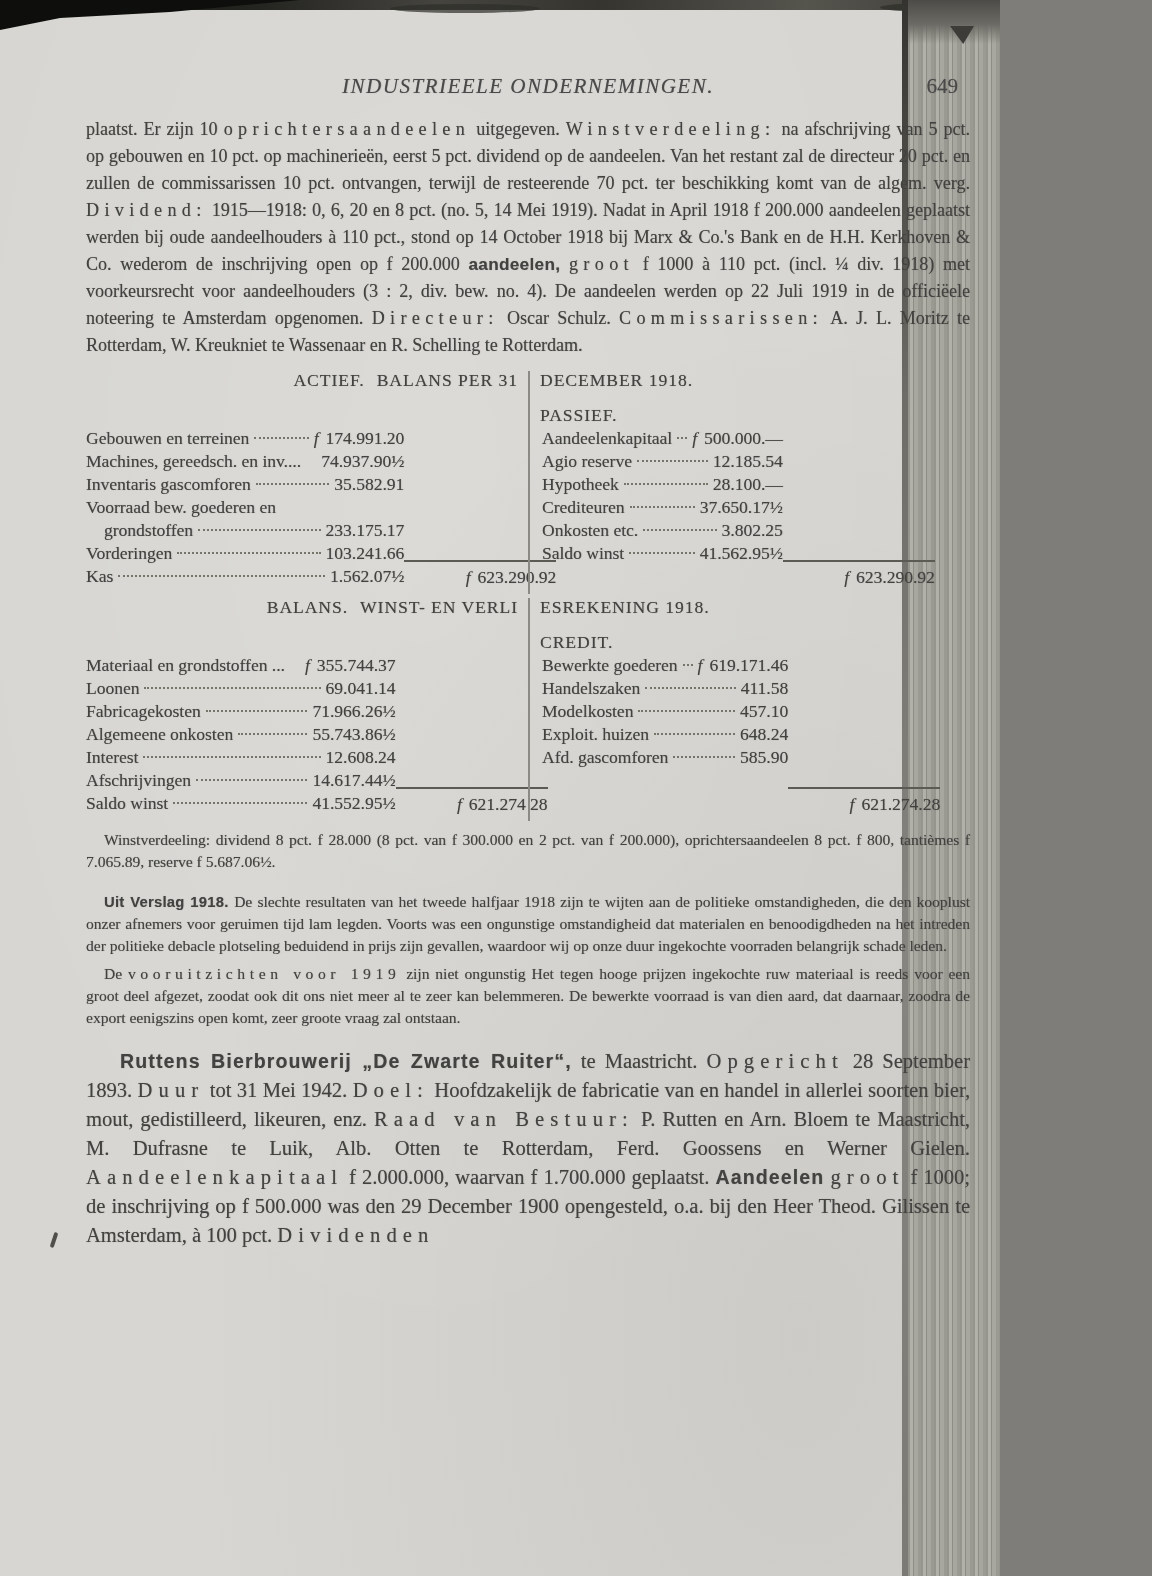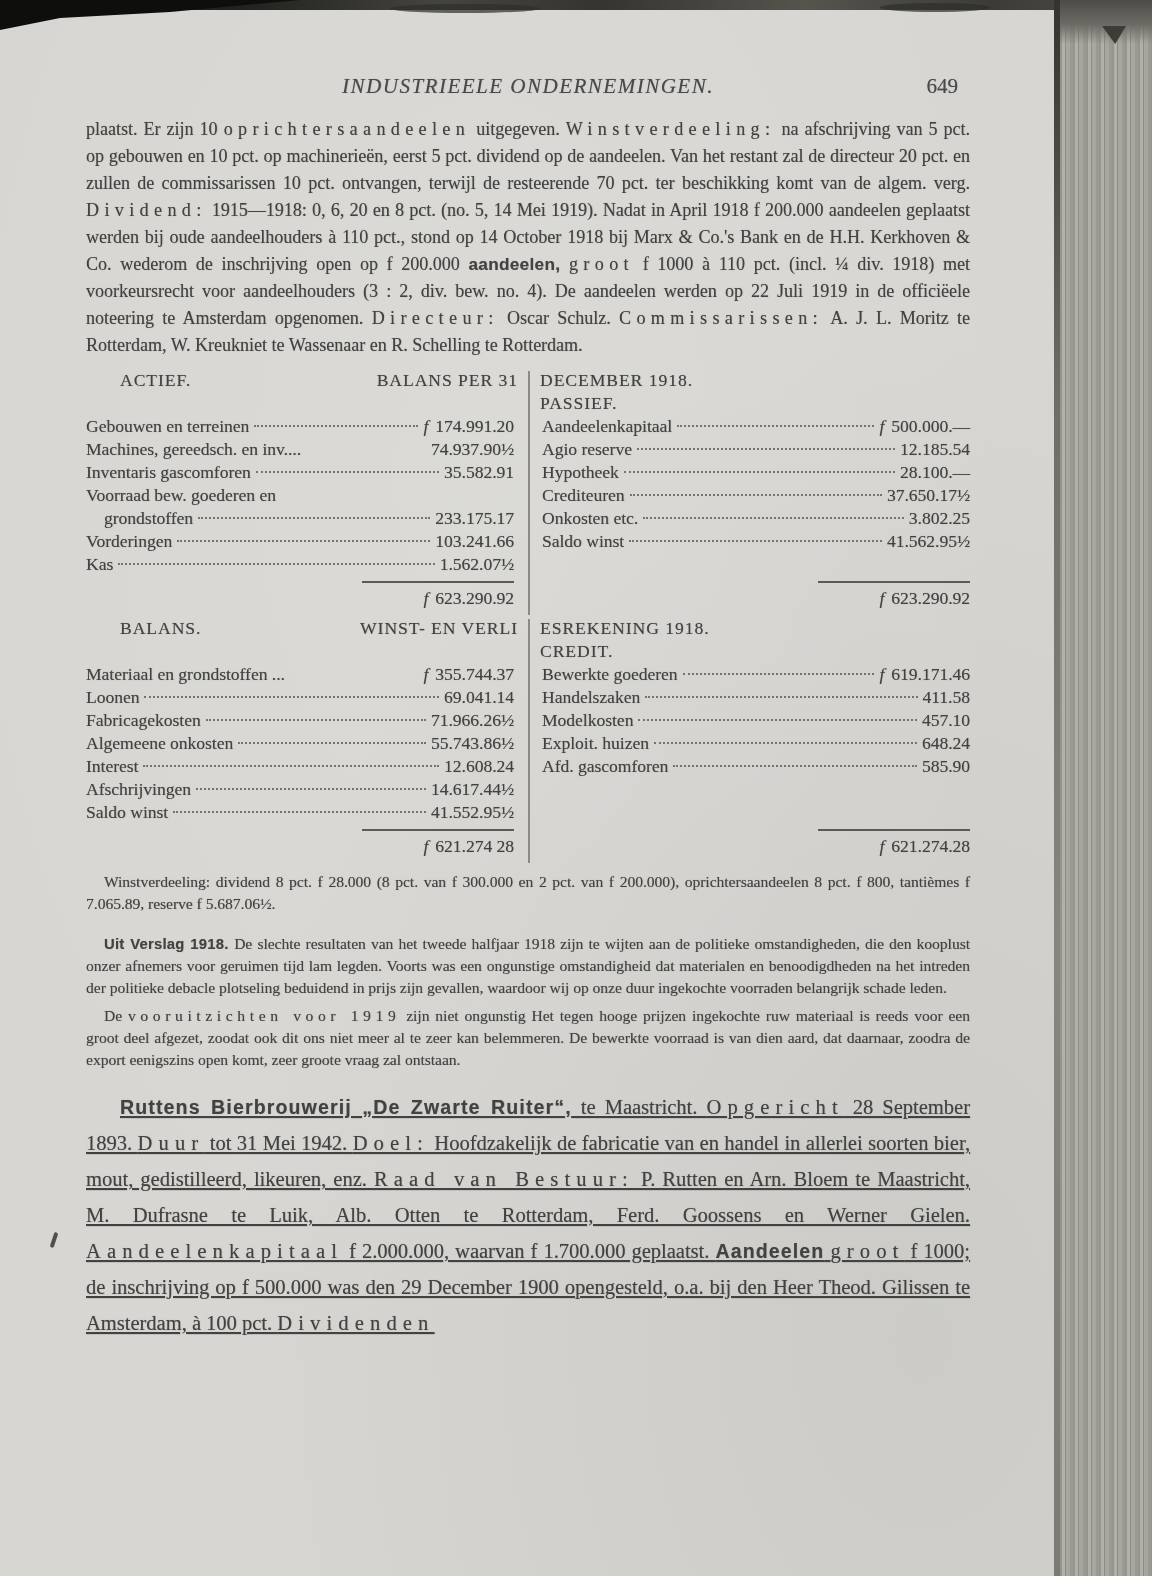--- a/index.html
+++ b/index.html
@@ -1,21 +1,21 @@
 <!DOCTYPE html>
 <html style="--paper: #d7d6d2; --ink: #424240;"><head>
 <meta charset="utf-8">
 <style>
   :root{
     --paper:#d7d6d2;
     --ink:#424240;
   }
   html,body{margin:0;padding:0;background:#7e7d79;}
   .scan{
-    position:relative;width:1152px;height:1576px;overflow:hidden;
+    position:relative;width:1000px;height:1576px;overflow:hidden;
     background:
       radial-gradient(ellipse at 42% 30%, rgba(255,255,255,.10), rgba(0,0,0,0) 60%),
       radial-gradient(ellipse at 80% 85%, rgba(0,0,0,.05), rgba(0,0,0,0) 55%),
       var(--paper);
     font-family:"Liberation Serif","DejaVu Serif",serif;
     color:var(--ink);
   }
   
   .topbar{position:absolute;top:0;left:0;width:1152px;height:10px;
     background:linear-gradient(90deg,#161614 0%,#23231f 22%,#45443f 38%,#35342f 52%,#55544d 70%,#3c3b36 86%,#514f49 100%);}
@@ -44,43 +44,43 @@
   .seg-n{}
   .seg-sp{letter-spacing:.3em;}
   .seg-b{font-family:"Liberation Sans","DejaVu Sans",sans-serif;font-weight:700;font-size:.95em;letter-spacing:.02em;}
 
   
   .fin-table{position:relative;font-size:17.5px;}
   .fin-table.balans{margin-top:10px;}
   .fin-table.wv{margin-top:8px;}
   .fin-table::after{content:'';position:absolute;left:50%;top:2px;bottom:-6px;width:2px;background:#8b8a84;}
   .t-head{display:flex;line-height:23px;letter-spacing:1px;}
-  .t-head .half{width:50%;display:flex;justify-content:space-between;box-sizing:border-box;}
+  .t-head .half{width:50%;display:flex;justify-content:flex-end;box-sizing:border-box;gap:12px;}
   .t-head .half.l{padding:0 10px 0 34px;}
   .t-head .half.r{padding:0 44px 0 12px;flex-direction:column;}
   .t-cols{display:flex;align-items:stretch;}
-  .t-col{width:50%;display:flex;flex-direction:column;box-sizing:border-box;}
+  .t-col{width:50%;display:flex;box-sizing:border-box;}
   .t-col.left{padding-right:14px;}
   .t-col.right{padding-left:14px;}
   .t-row{display:flex;align-items:baseline;line-height:23px;}
   .t-row .lbl{white-space:nowrap;}
   .t-row.indent .lbl{padding-left:18px;}
   .leader{flex:1 1 auto;min-width:10px;margin:0 5px;border-bottom:2px dotted #757469;transform:translateY(-5px);}
   .leader.hidden{border-bottom:none;}
   .cur{font-style:italic;padding-right:7px;}
   .amt{white-space:nowrap;}
   .t-total{display:flex;justify-content:flex-end;margin-top:auto;}
   .t-total .box{min-width:152px;margin-top:5px;padding-top:4px;border-top:2px solid #5b5a53;
     display:flex;justify-content:flex-end;line-height:22px;}
 
   .body-sm{font-size:15.5px;line-height:22px;text-align:justify;text-indent:18px;}
   .body-sm.wverd{margin-top:14px;}
   .body-sm.verslag{margin-top:18px;}
   .body-sm.vooruit{margin-top:6px;}
-  .body-xl{margin-top:18px;font-size:20.5px;line-height:36px;text-align:justify;text-indent:34px;text-decoration:underline;}
+  .body-xl{margin-top:18px;font-size:20.5px;line-height:29px;text-align:justify;text-indent:34px;}
   .body-xl .seg-b{letter-spacing:.06em;}
 </style>
 </head>
 <body>
 
 <div class="scan">
   <div class="topbar"></div>
   <div class="corner-wedge"></div>
   <div class="smudge"></div>
   <div class="smudge two"></div>

